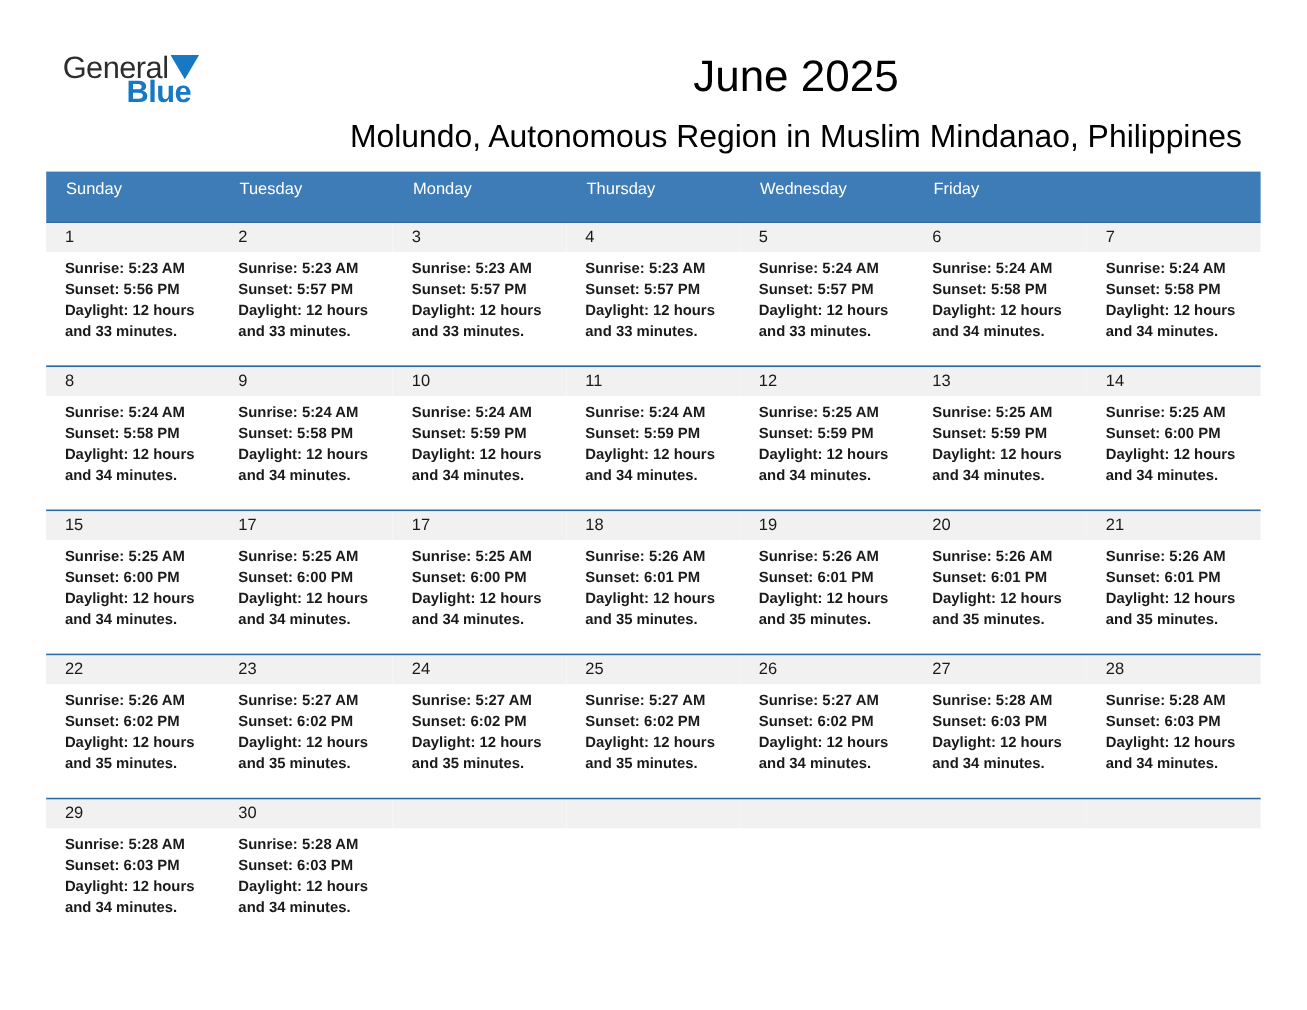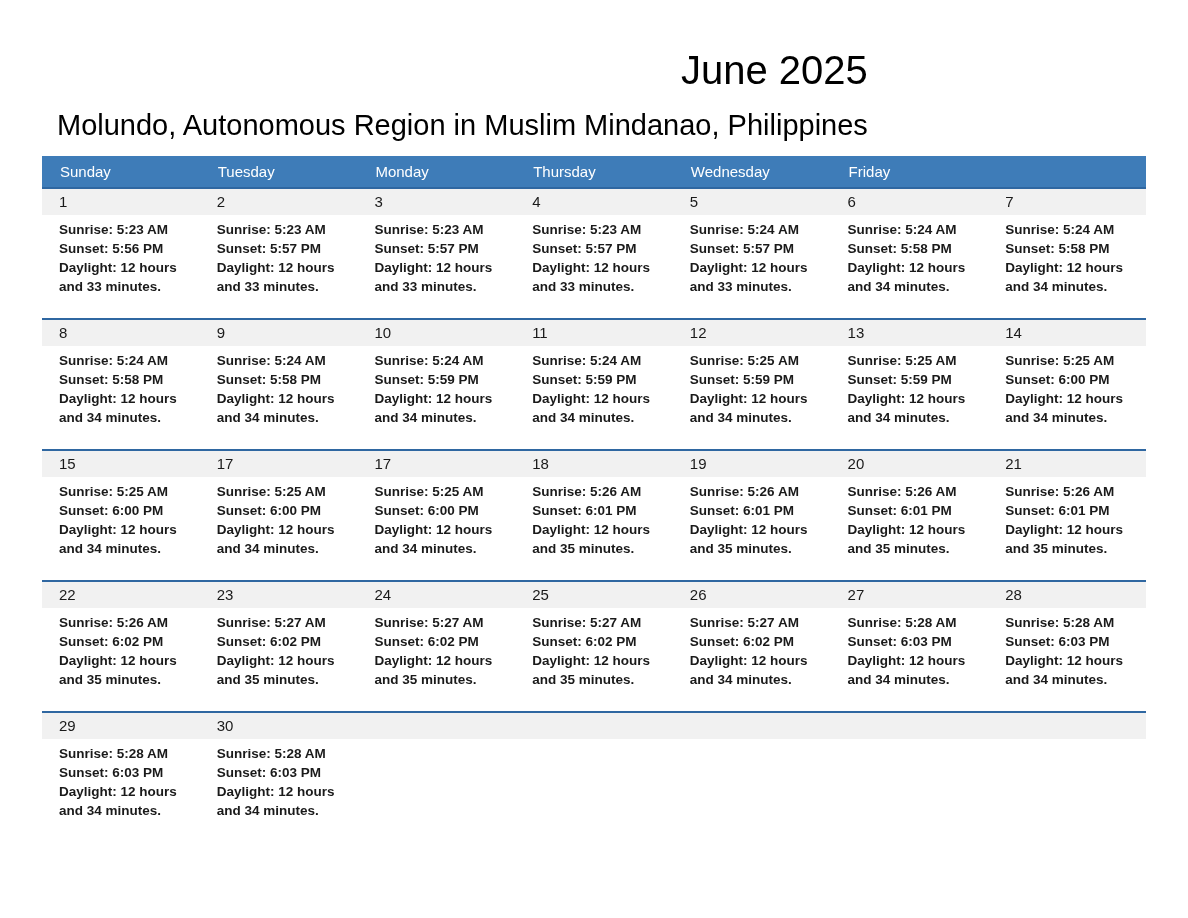--- a/index.html
+++ b/index.html
@@ -36,39 +36,40 @@
     color: var(--logo-blue, #1779c4);
     margin-left: 58px;
     margin-top: -6px;
     letter-spacing: -0.5px;
   }
   .titles { text-align: right; }
   .month-title {
     font-size: 40px;
     font-weight: 400;
     color: #000;
+    text-align: center;
   }
   .location-subtitle {
     font-size: 29px;
     font-weight: 400;
     color: #000;
     margin-top: 16px;
   }
 
   
   .calendar { margin: 0 42px; }
   .weekday-header {
     display: grid;
     grid-template-columns: repeat(7, 1fr);
     background: var(--header-bg, #3e7cb8);
     color: #ffffff;
   }
   .weekday-cell {
     font-size: 15px;
-    padding: 7px 0 7px 18px;
+    padding: 7px 0 21px 18px;
   }
   .week-row {
     display: grid;
     grid-template-columns: repeat(7, 1fr);
     border-top: 2px solid var(--divider, #2f67a1);
   }
   .day-cell { min-height: 129px; background: #ffffff; }
   .day-number {
     background: var(--band, #f1f1f1);
     font-size: 15px;
@@ -81,20 +82,29 @@
     font-size: 13.5px;
     line-height: 19px;
     color: var(--text, #1a1a1a);
   }
 </style>
 </head>
 <body>
 
 <div class="page">
   <div class="top">
+    <div class="logo">
+      <div class="logo-row">
+        <span class="logo-general">General</span>
+        <svg class="logo-tri" width="26" height="22" viewBox="0 0 26 22" aria-hidden="true">
+          <polygon points="0,0 26,0 13,22"></polygon>
+        </svg>
+      </div>
+      <div class="logo-blue">Blue</div>
+    </div>
     <div class="titles">
       <div class="month-title">June 2025</div>
       <div class="location-subtitle">Molundo, Autonomous Region in Muslim Mindanao, Philippines</div>
     </div>
   </div>
 
   <div class="calendar">
     <div class="weekday-header">
         <div class="weekday-cell">Sunday</div>
         <div class="weekday-cell">Tuesday</div>

